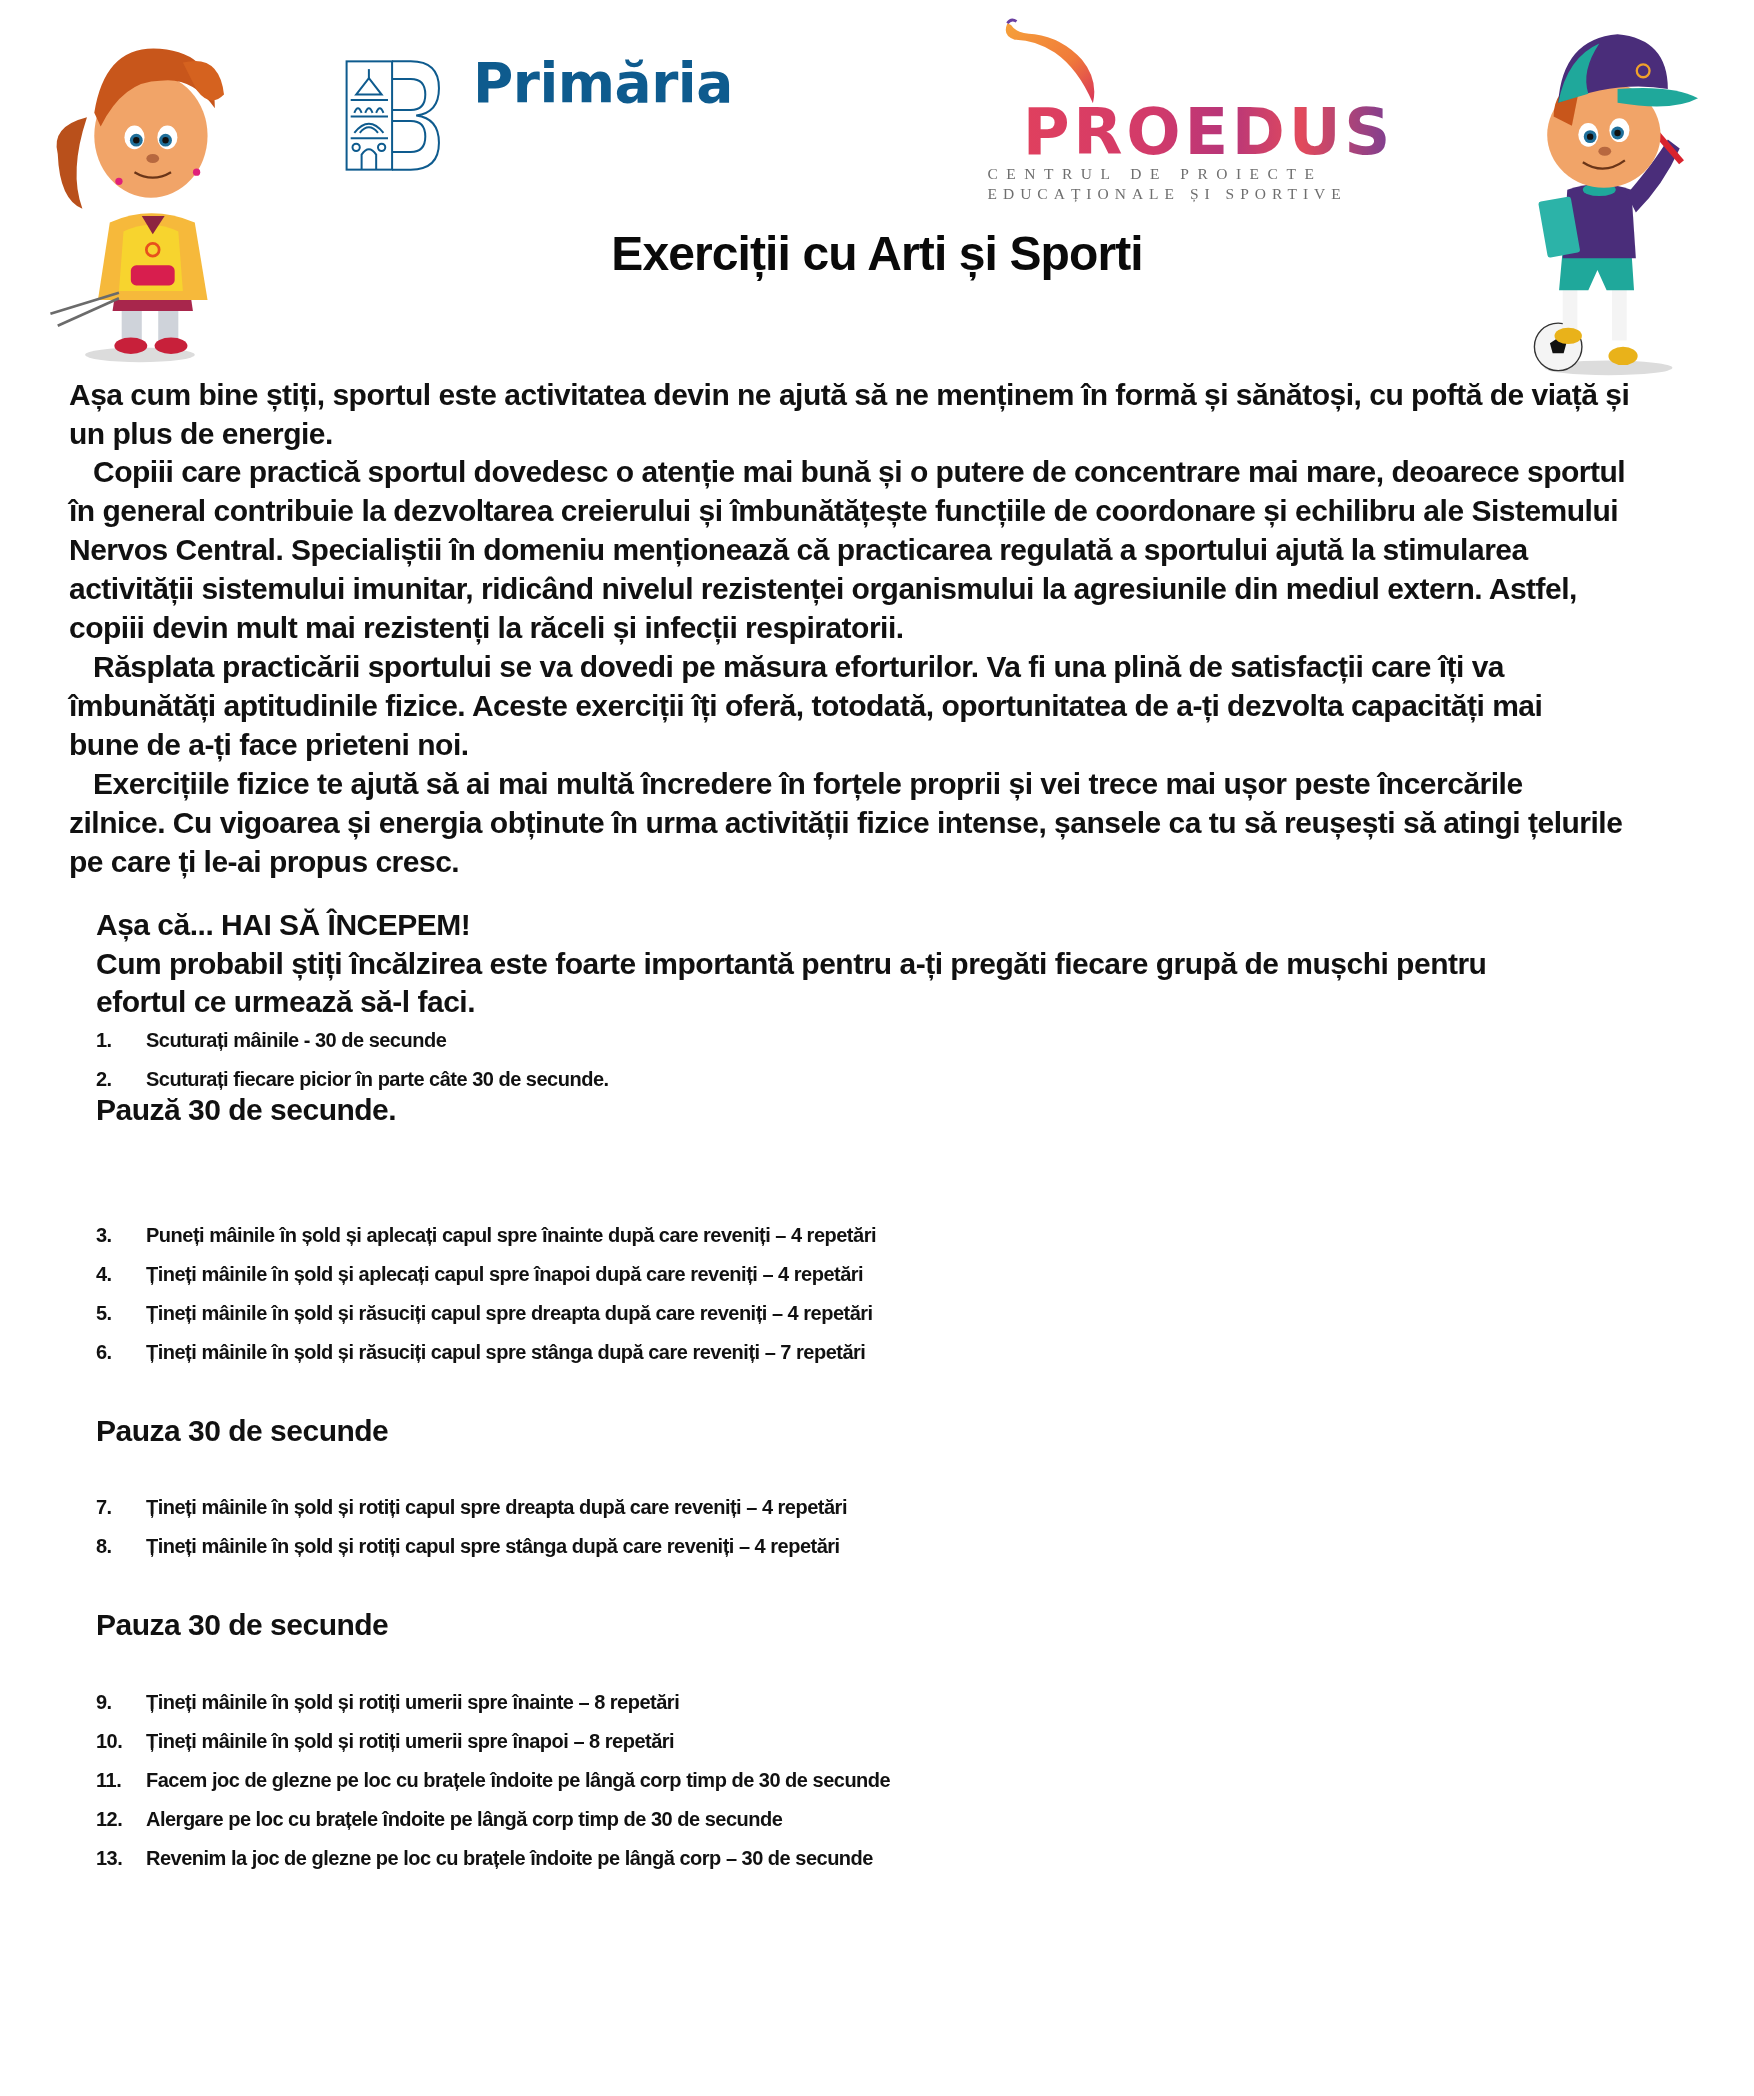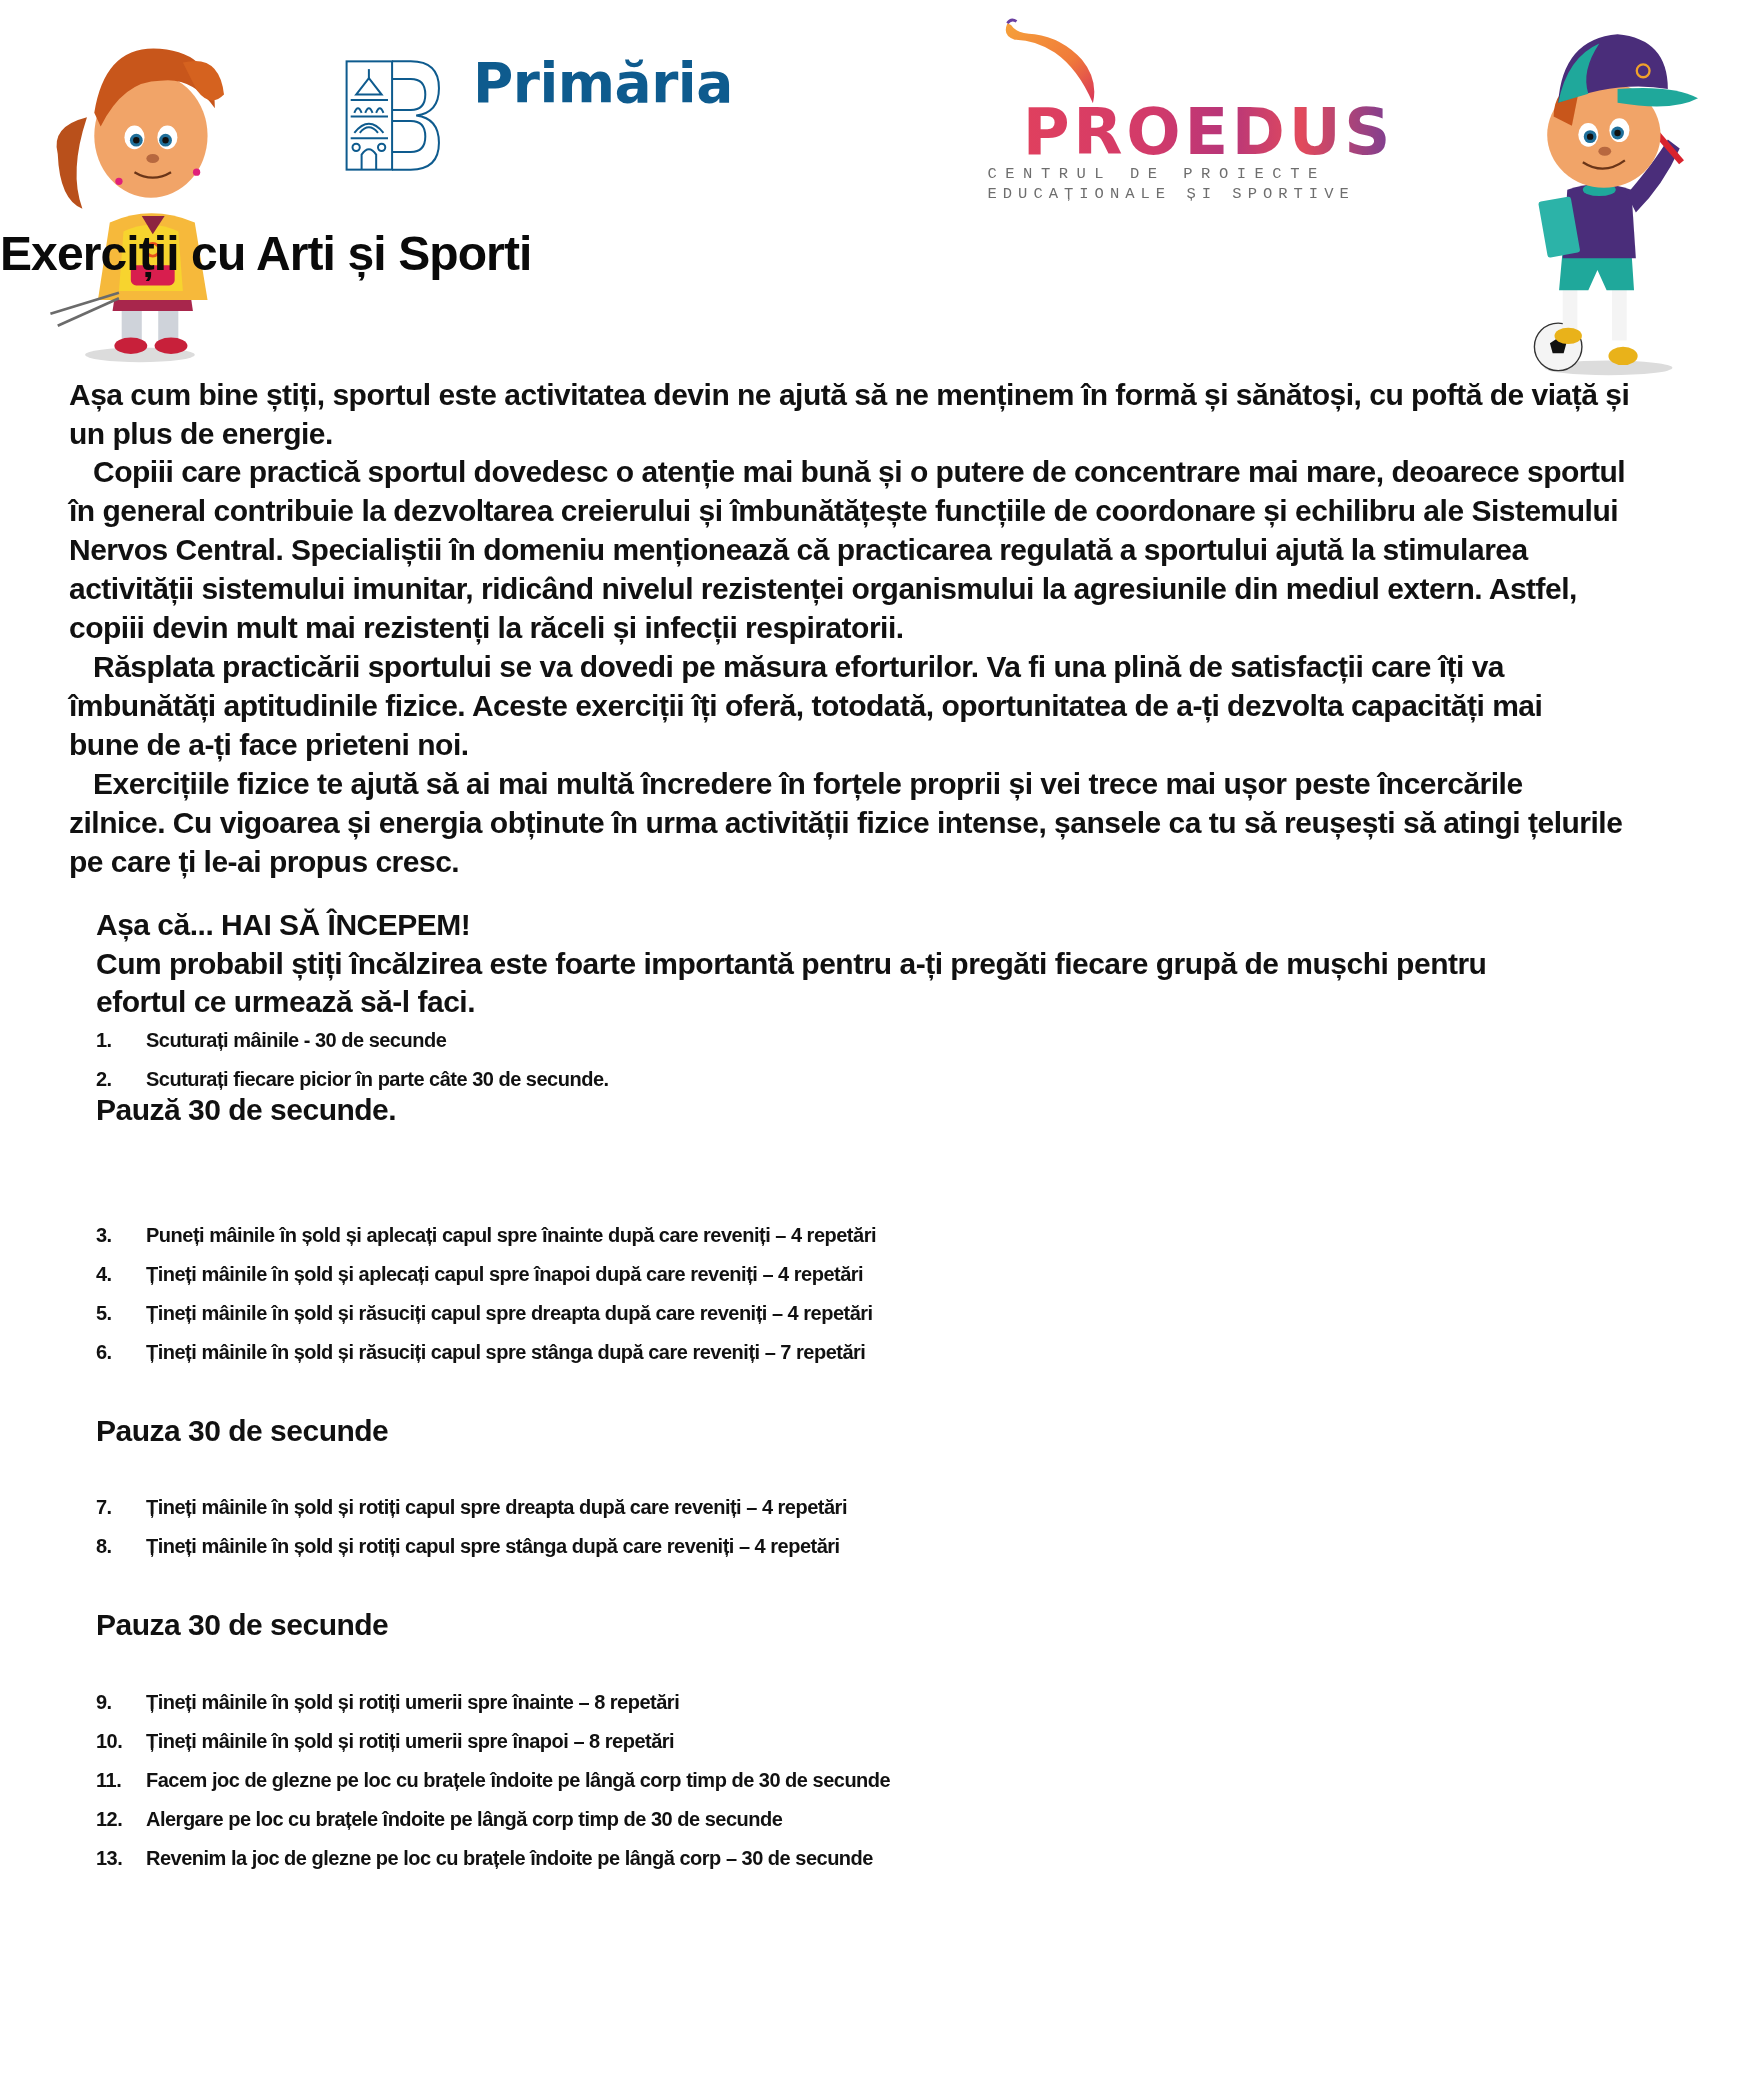--- a/index.html
+++ b/index.html
@@ -18,27 +18,27 @@
       font-family: "DejaVu Sans", sans-serif; font-weight: bold; font-size: 55px;
       line-height: 62px; letter-spacing: -0.5px; white-space: nowrap; }
 
   
   #proedus { left: 982px; top: 16.4px; width: 411px; height: 183px; }
   #proedus .flame { position: absolute; left: 16.4px; top: 0; width: 128px; height: 91px; }
   #proedus .word { position: absolute; left: 3.7px; top: 80px; font-family: "DejaVu Sans", sans-serif;
       font-weight: bold; font-size: 64px; letter-spacing: 3.7px; line-height: 73px; white-space: nowrap;
       background: linear-gradient(90deg, #e0405e 0%, #d23a6a 35%, #b7367a 55%, #e24a5c 75%, #7a3e93 100%);
       -webkit-background-clip: text; background-clip: text; color: transparent; margin-left: 37px; }
-  #proedus .sub { position: absolute; left: 5.5px; font-family: Liberation Mono, monospace;
+  #proedus .sub { position: absolute; left: 5.5px; font-family: Liberation Serif, serif;
       font-size: 15.5px; letter-spacing: 8.5px; color: #6e6e6e; white-space: nowrap; line-height: 18.3px; }
   #proedus .sub1 { top: 149px; }
   #proedus .sub2 { top: 169px; letter-spacing: 6px; }
 
   
-  #title { left: 0; width: 1754px; top: 225px; text-align: left; font-weight: bold;
+  #title { left: 0; width: 1754px; top: 225px; text-align: center; font-weight: bold;
       font-size: 48px; line-height: 58px; color: #0a0a0a; letter-spacing: -0.9px; }
 
   
   .line { position: absolute; left: 69px; white-space: nowrap; font-weight: bold;
       font-size: 30px; line-height: 39px; letter-spacing: -0.5px; transform-origin: left center; }
   .line.indent { left: 93px; }
   .sec { position: absolute; left: 96px; white-space: nowrap; font-weight: bold;
       font-size: 30px; line-height: 39px; letter-spacing: -0.5px; transform-origin: left center; }
   .item { position: absolute; left: 96px; white-space: nowrap; font-weight: bold;
       font-size: 20px; line-height: 39px; letter-spacing: -0.5px; }

